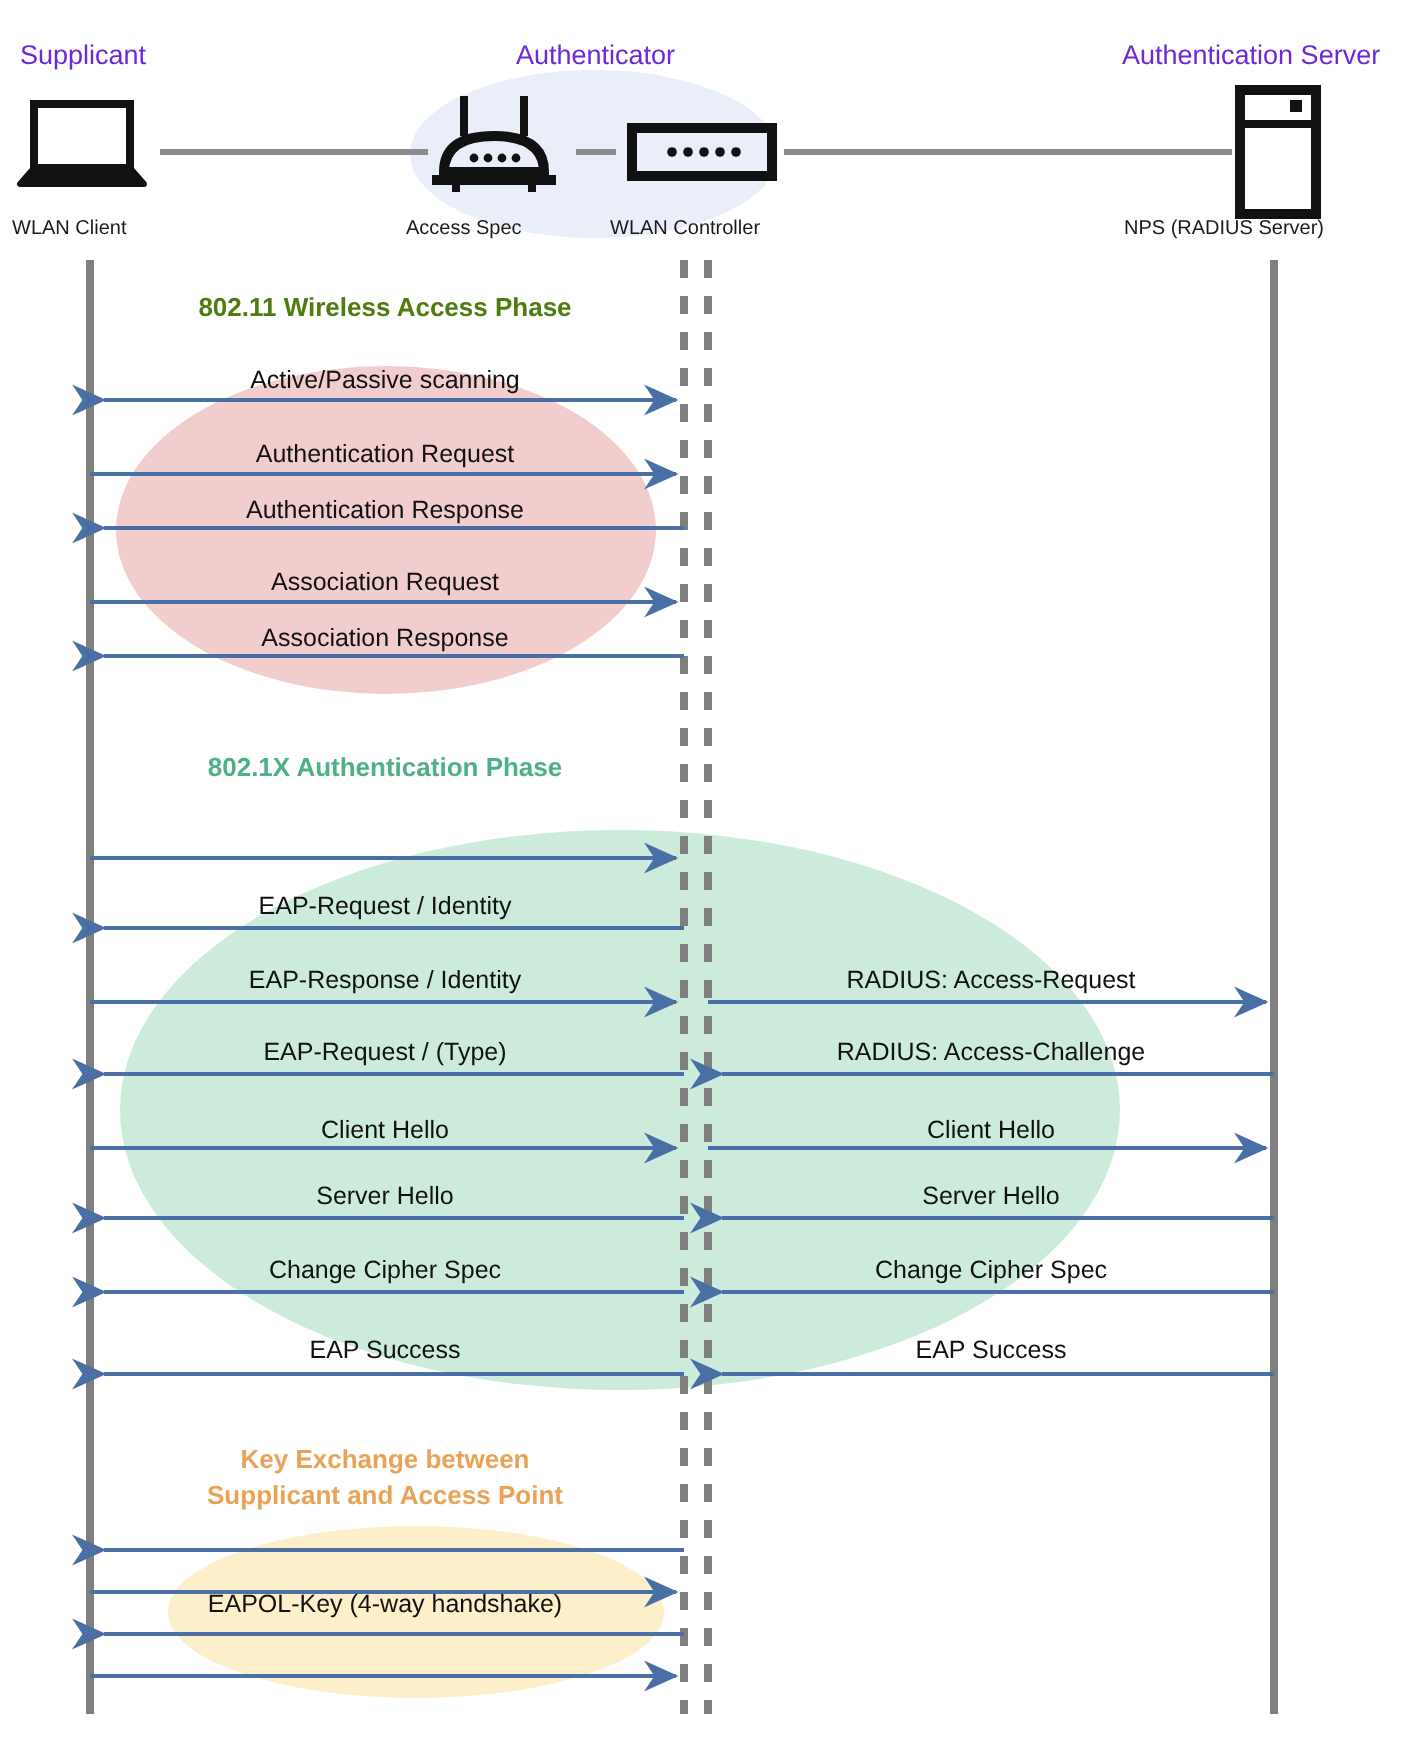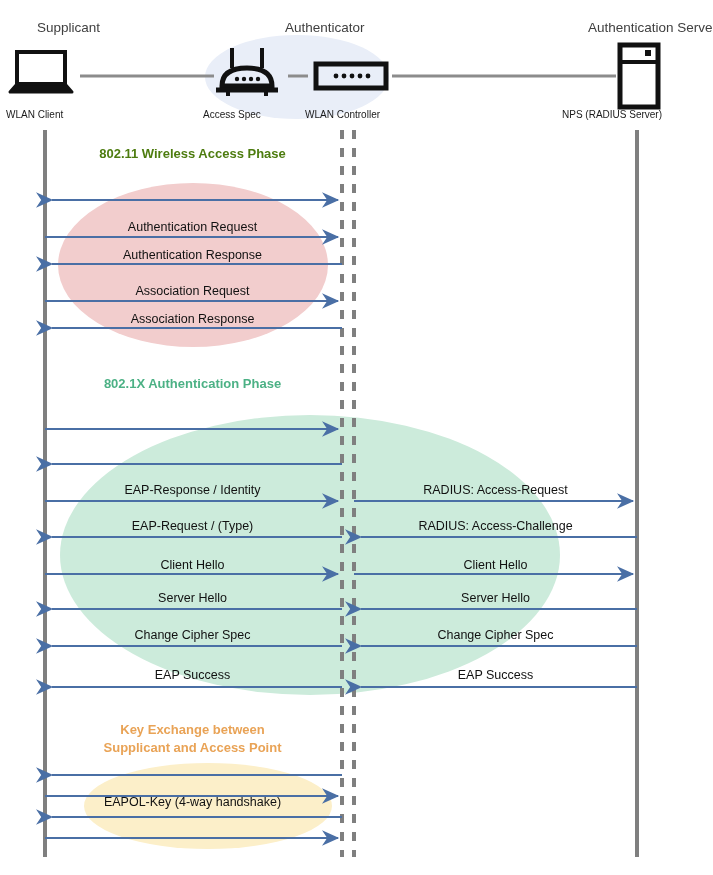--- a/index.html
+++ b/index.html
@@ -5,21 +5,21 @@
   html,body{margin:0;padding:0;}
   body{
     width:713px;height:875px;background:#ffffff;
     font-family:"Liberation Sans", sans-serif;
     color:#1a1a1a;overflow:hidden;position:relative;
   }
   #stage{position:absolute;left:0;top:0;width:713px;height:875px;}
   svg.layer{position:absolute;left:0;top:0;width:713px;height:875px;}
   .txt{position:absolute;white-space:nowrap;}
 
-  .node-title{font-size:13.5px;color:#404040;margin-left:27px;}
+  .node-title{font-size:13.5px;color:#6d28d9;}
   .node-sub{font-size:10px;color:#1a1a1a;}
 
   .phase-title{font-size:13px;font-weight:600;text-align:center;}
   .phase-red{color:#4d7c0f;}
   .phase-green{color:#4CB185;}
   .phase-orange{color:#E8A martian;}
   .phase-orange{color:#E9A356;}
 
   .msg{font-size:12.5px;color:#111;text-align:center;}
 </style>
@@ -134,25 +134,27 @@
   <div class="txt node-sub" style="left:292px;top:109px;margin-left:13px;">WLAN Controller</div>
 
   <div class="txt node-title" style="left:561px;top:20px;">Authentication Server</div>
   <div class="txt node-sub" style="left:562px;top:109px;">NPS (RADIUS Server)</div>
 
   <div class="txt phase-title phase-red" style="left:45px;top:146px;width:295px;">802.11 Wireless Access Phase</div>
   <div class="txt phase-title phase-green" style="left:45px;top:376px;width:295px;">802.1X Authentication Phase</div>
   <div class="txt phase-title phase-orange" style="left:45px;top:722px;width:295px;">Key Exchange between</div>
   <div class="txt phase-title phase-orange" style="left:45px;top:740px;width:295px;">Supplicant and Access Point</div>
 
+  <div class="txt msg" style="left:45px;top:183px;width:295px;">Active/Passive scanning</div>
   <div class="txt msg" style="left:45px;top:220px;width:295px;">Authentication Request</div>
   <div class="txt msg" style="left:45px;top:248px;width:295px;">Authentication Response</div>
   <div class="txt msg" style="left:45px;top:284px;width:295px;">Association Request</div>
   <div class="txt msg" style="left:45px;top:312px;width:295px;">Association Response</div>
 
+  <div class="txt msg" style="left:45px;top:446px;width:295px;">EAP-Request / Identity</div>
   <div class="txt msg" style="left:45px;top:483px;width:295px;">EAP-Response / Identity</div>
   <div class="txt msg" style="left:45px;top:519px;width:295px;">EAP-Request / (Type)</div>
   <div class="txt msg" style="left:45px;top:558px;width:295px;">Client Hello</div>
   <div class="txt msg" style="left:45px;top:591px;width:295px;">Server Hello</div>
   <div class="txt msg" style="left:45px;top:628px;width:295px;">Change Cipher Spec</div>
   <div class="txt msg" style="left:45px;top:668px;width:295px;">EAP Success</div>
 
   <div class="txt msg" style="left:354px;top:483px;width:283px;">RADIUS: Access-Request</div>
   <div class="txt msg" style="left:354px;top:519px;width:283px;">RADIUS: Access-Challenge</div>
   <div class="txt msg" style="left:354px;top:558px;width:283px;">Client Hello</div>

